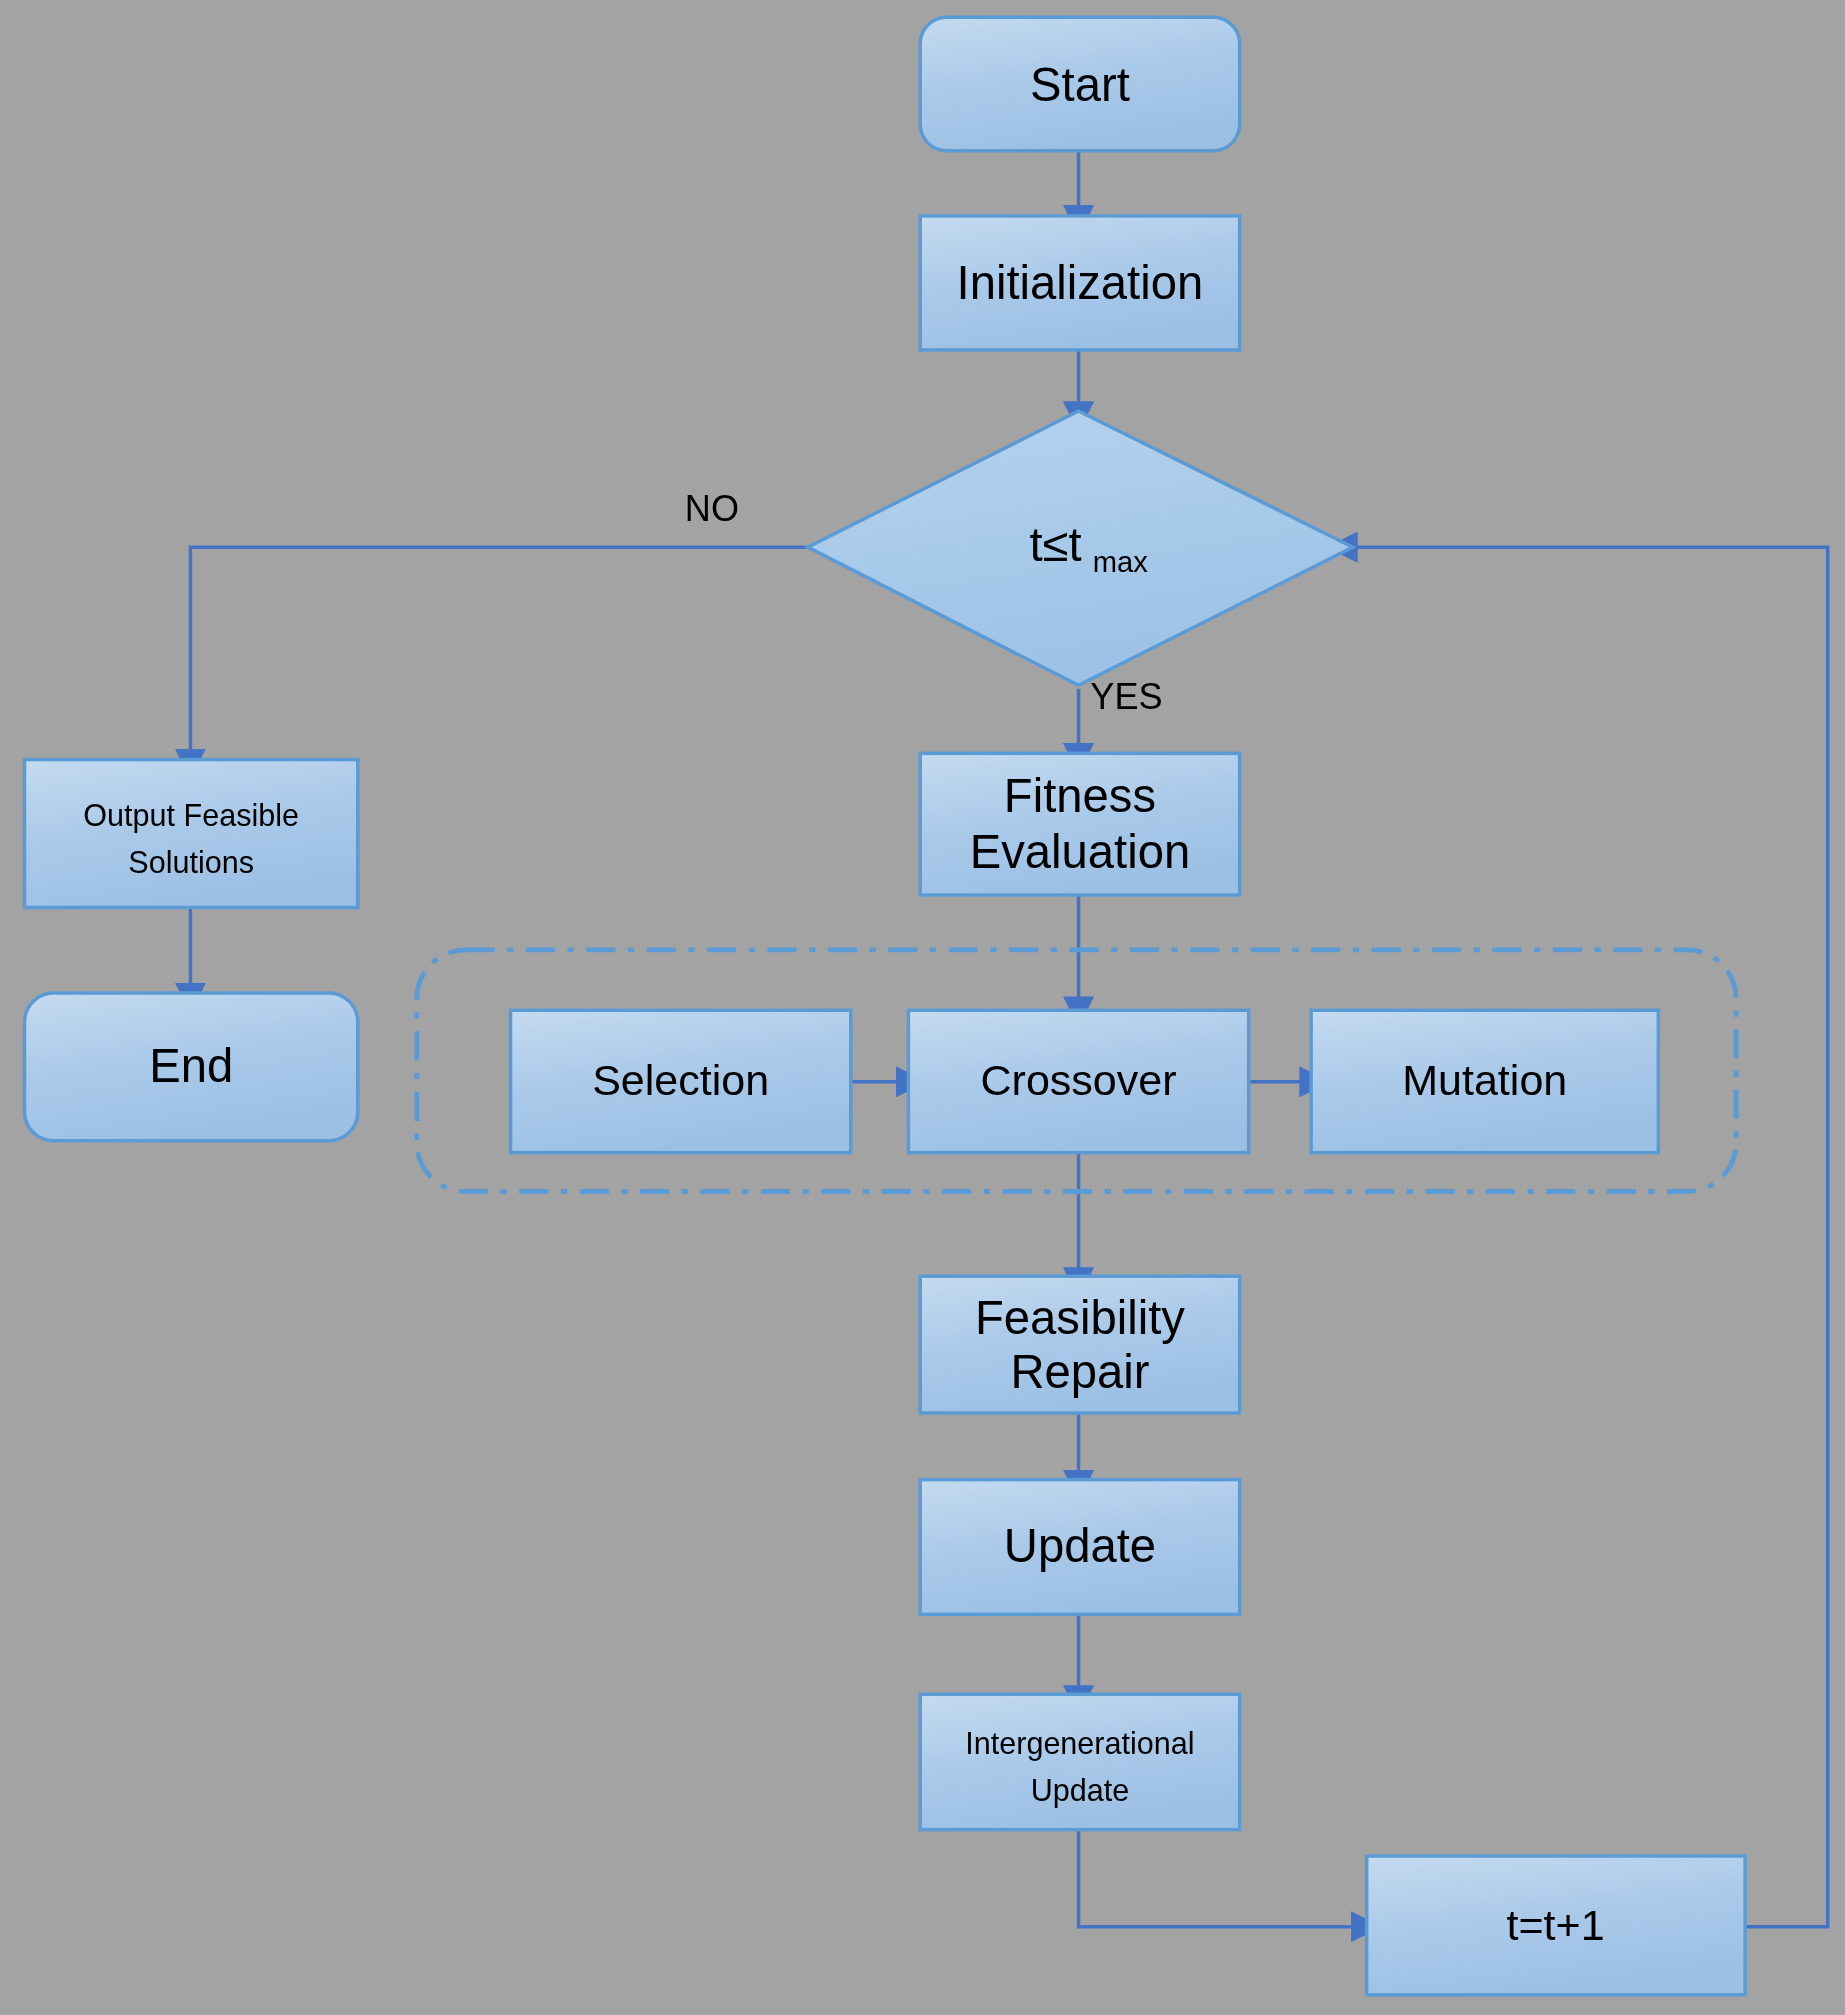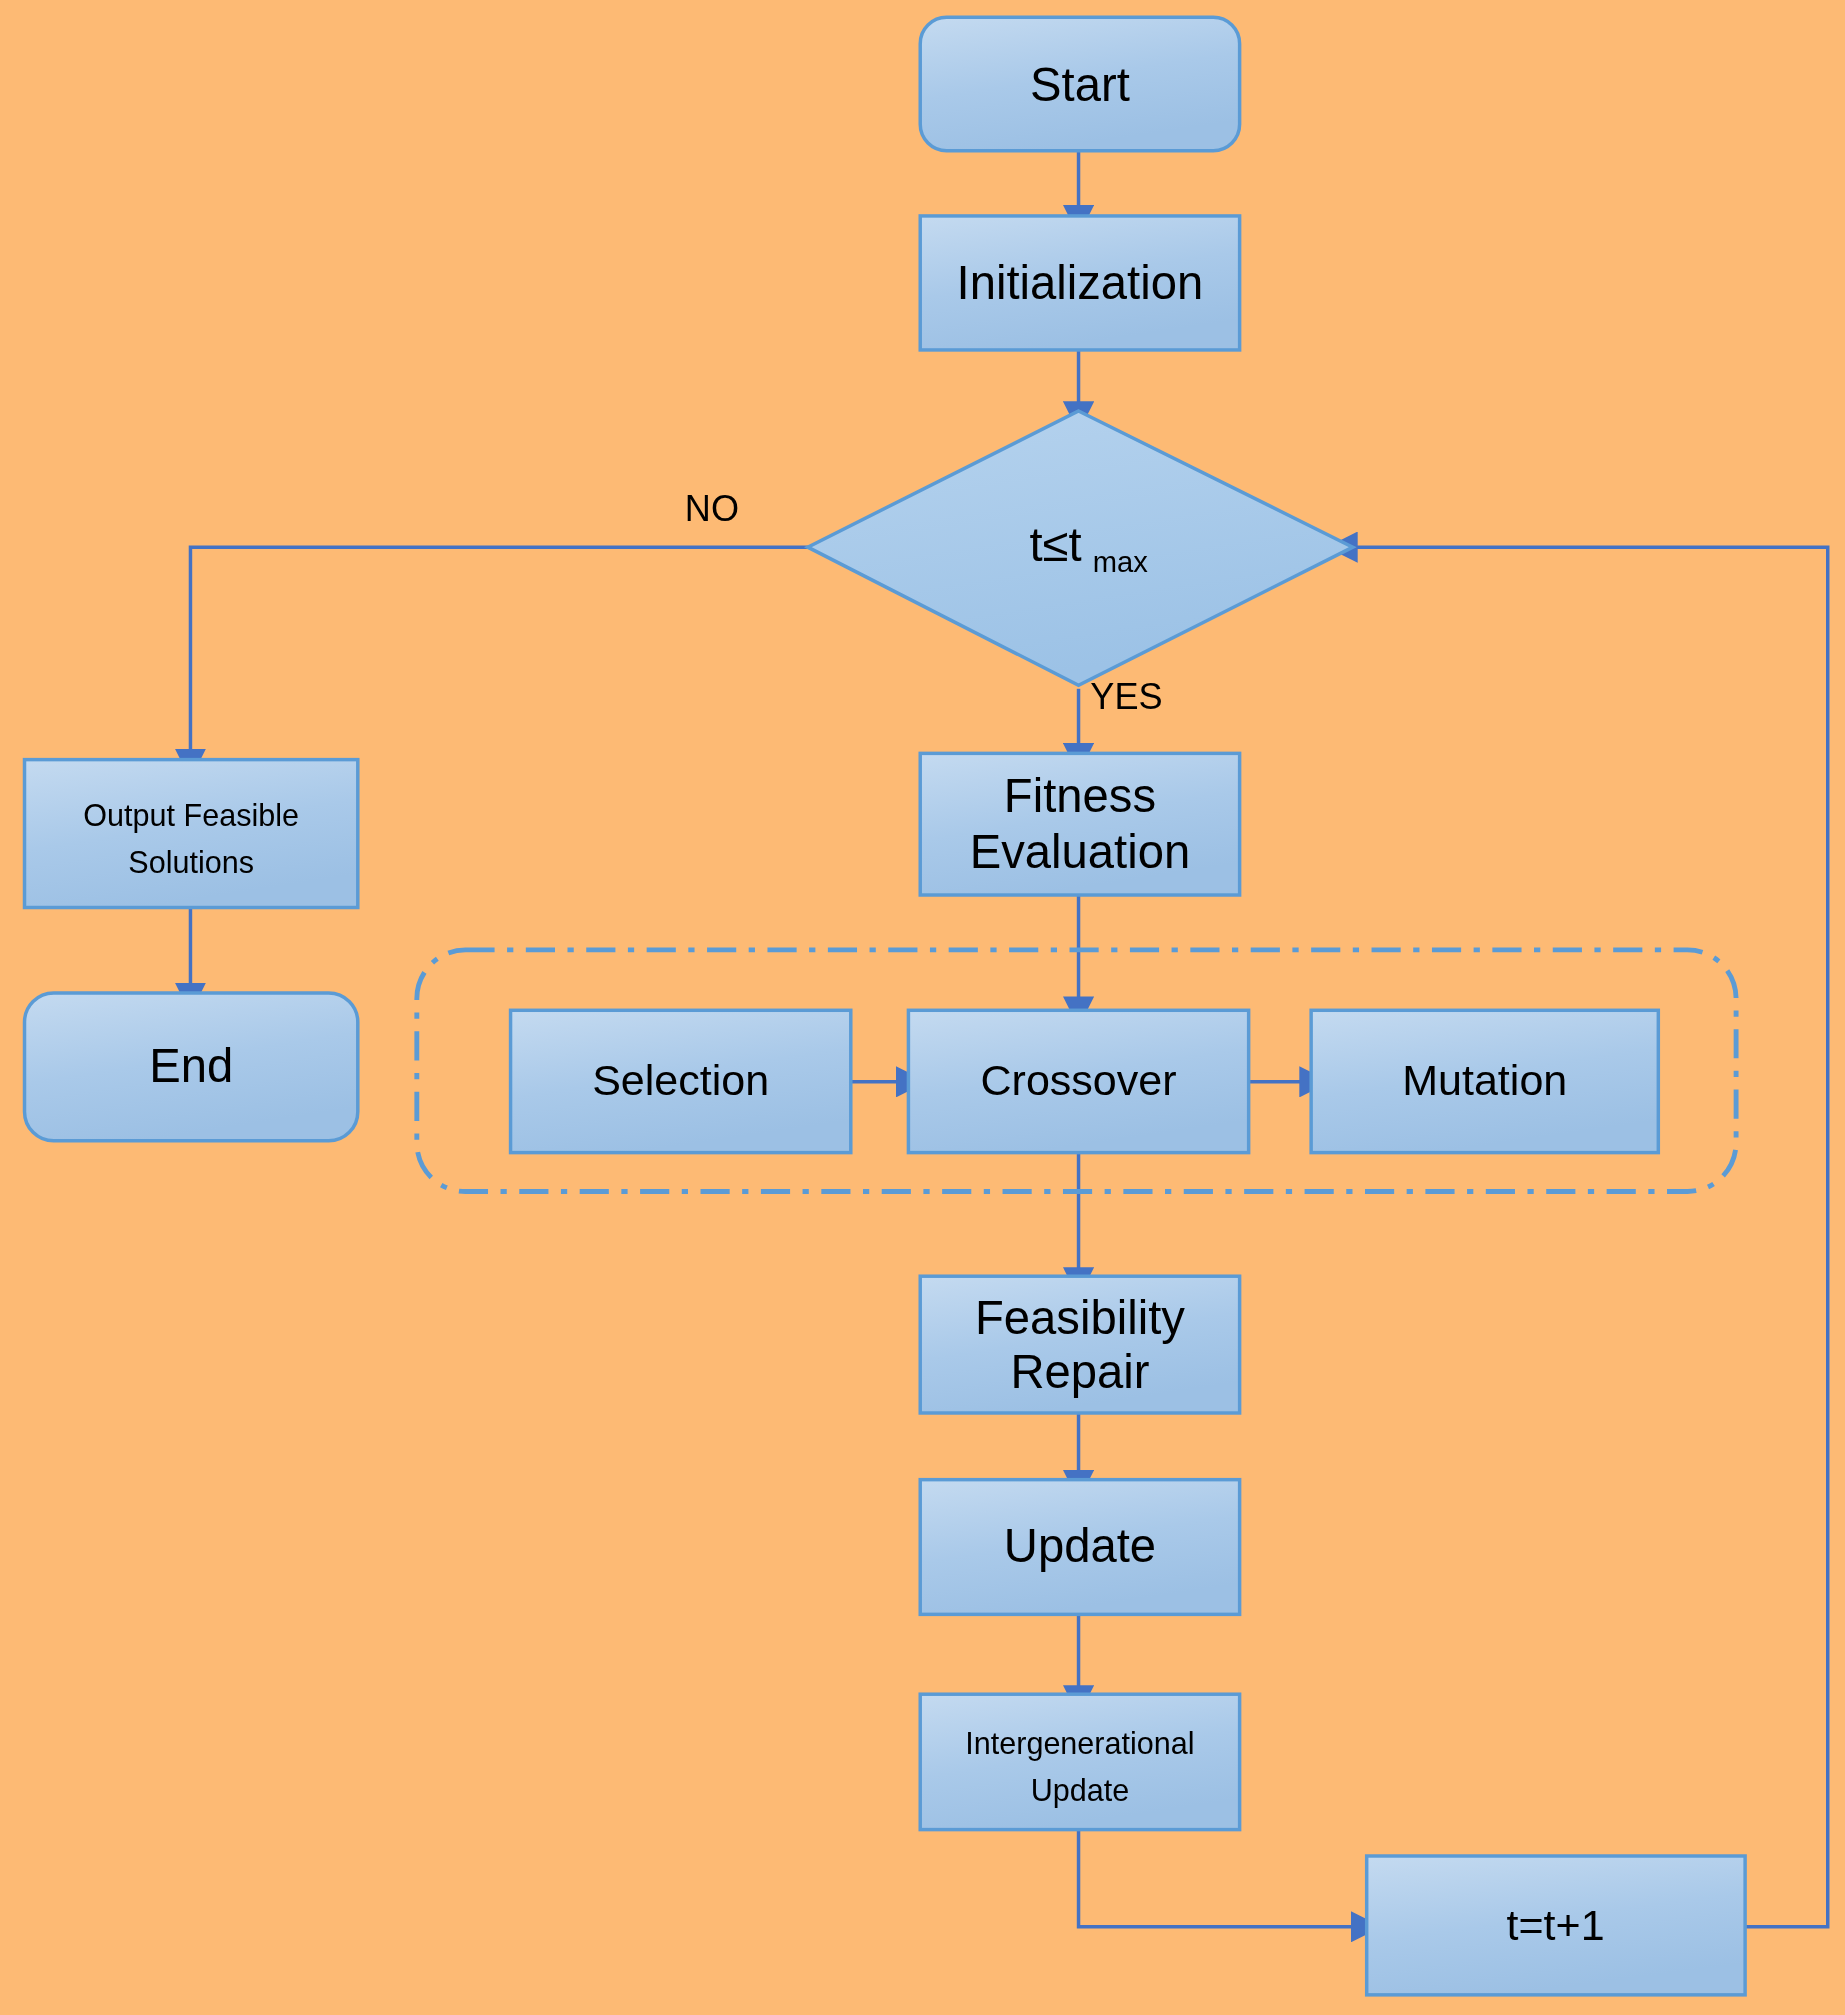--- a/index.html
+++ b/index.html
@@ -7,21 +7,21 @@
     padding: 0;
     background: #ffffff;
   }
   body {
     font-family: "Liberation Sans", sans-serif;
   }
   #flowchart-root {
     position: relative;
     width: 1846px;
     height: 2015px;
-    background: #fdba74;
+    background: #a3a3a3;
     overflow: hidden;
   }
   svg#flow-svg {
     position: absolute;
     top: 0;
     left: 0;
     width: 1846px;
     height: 2015px;
     display: block;
   }

